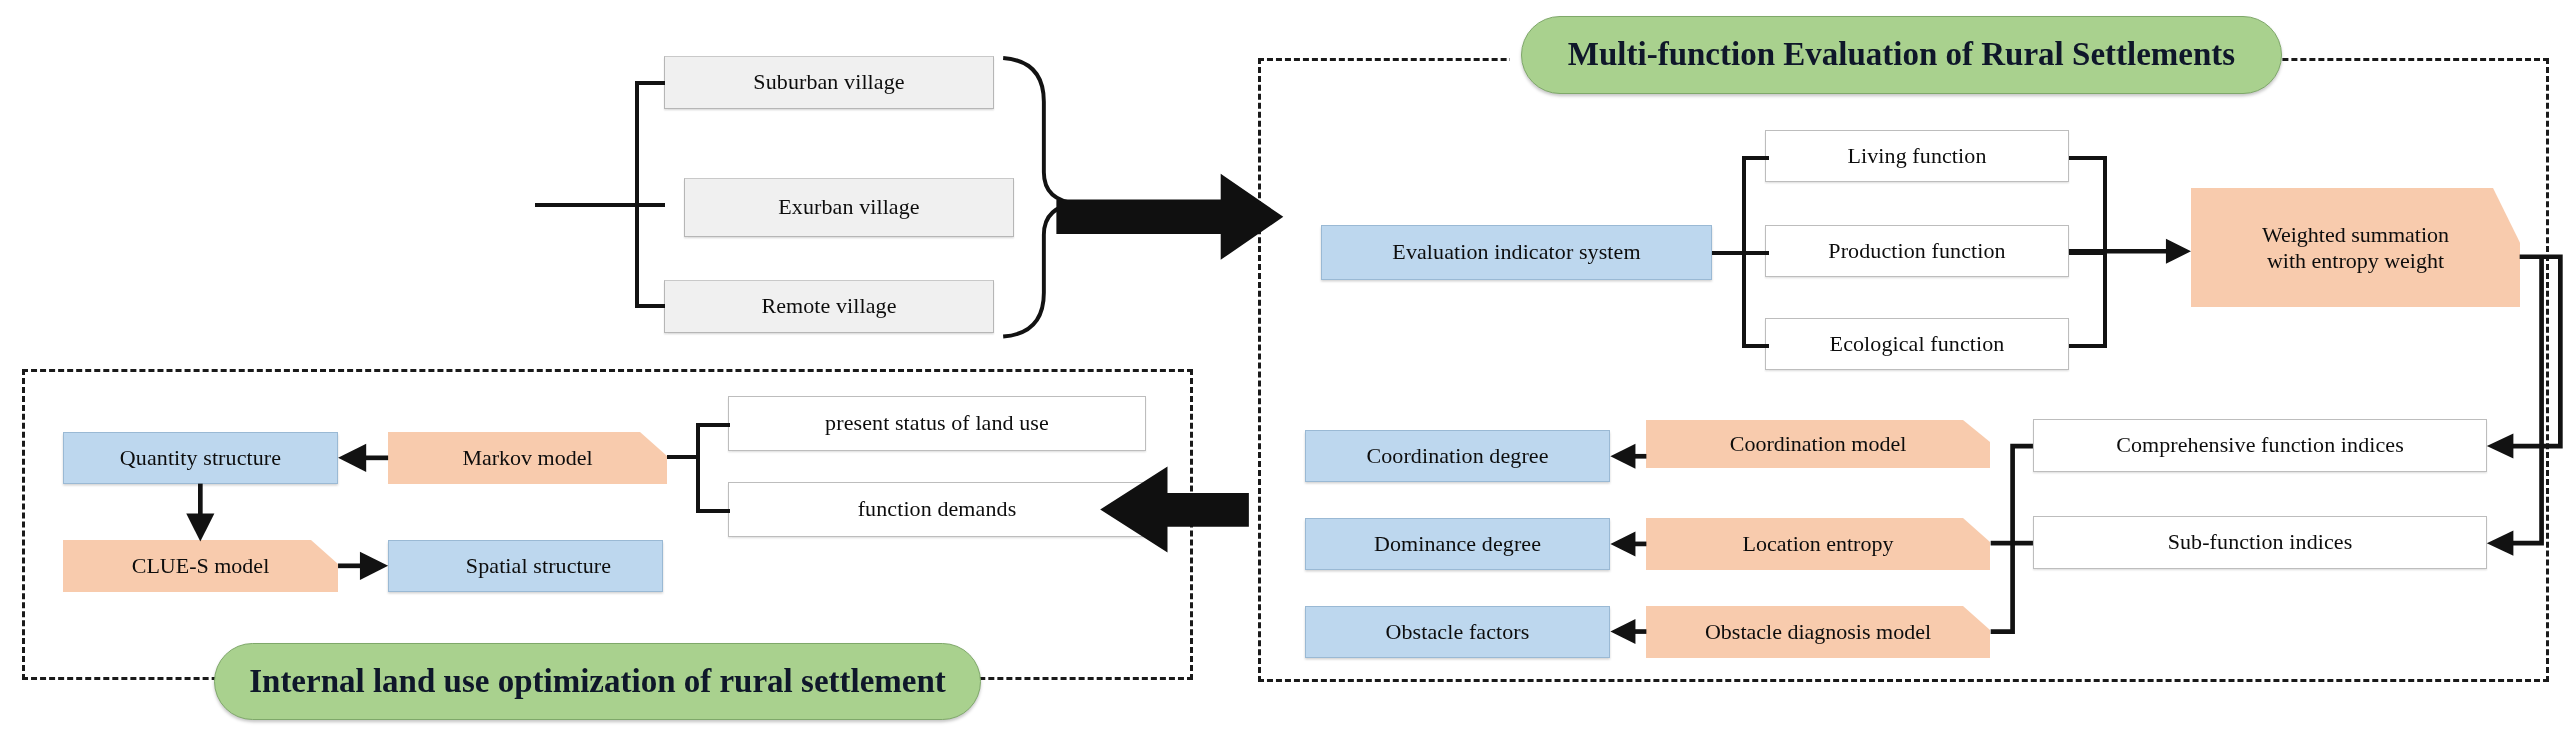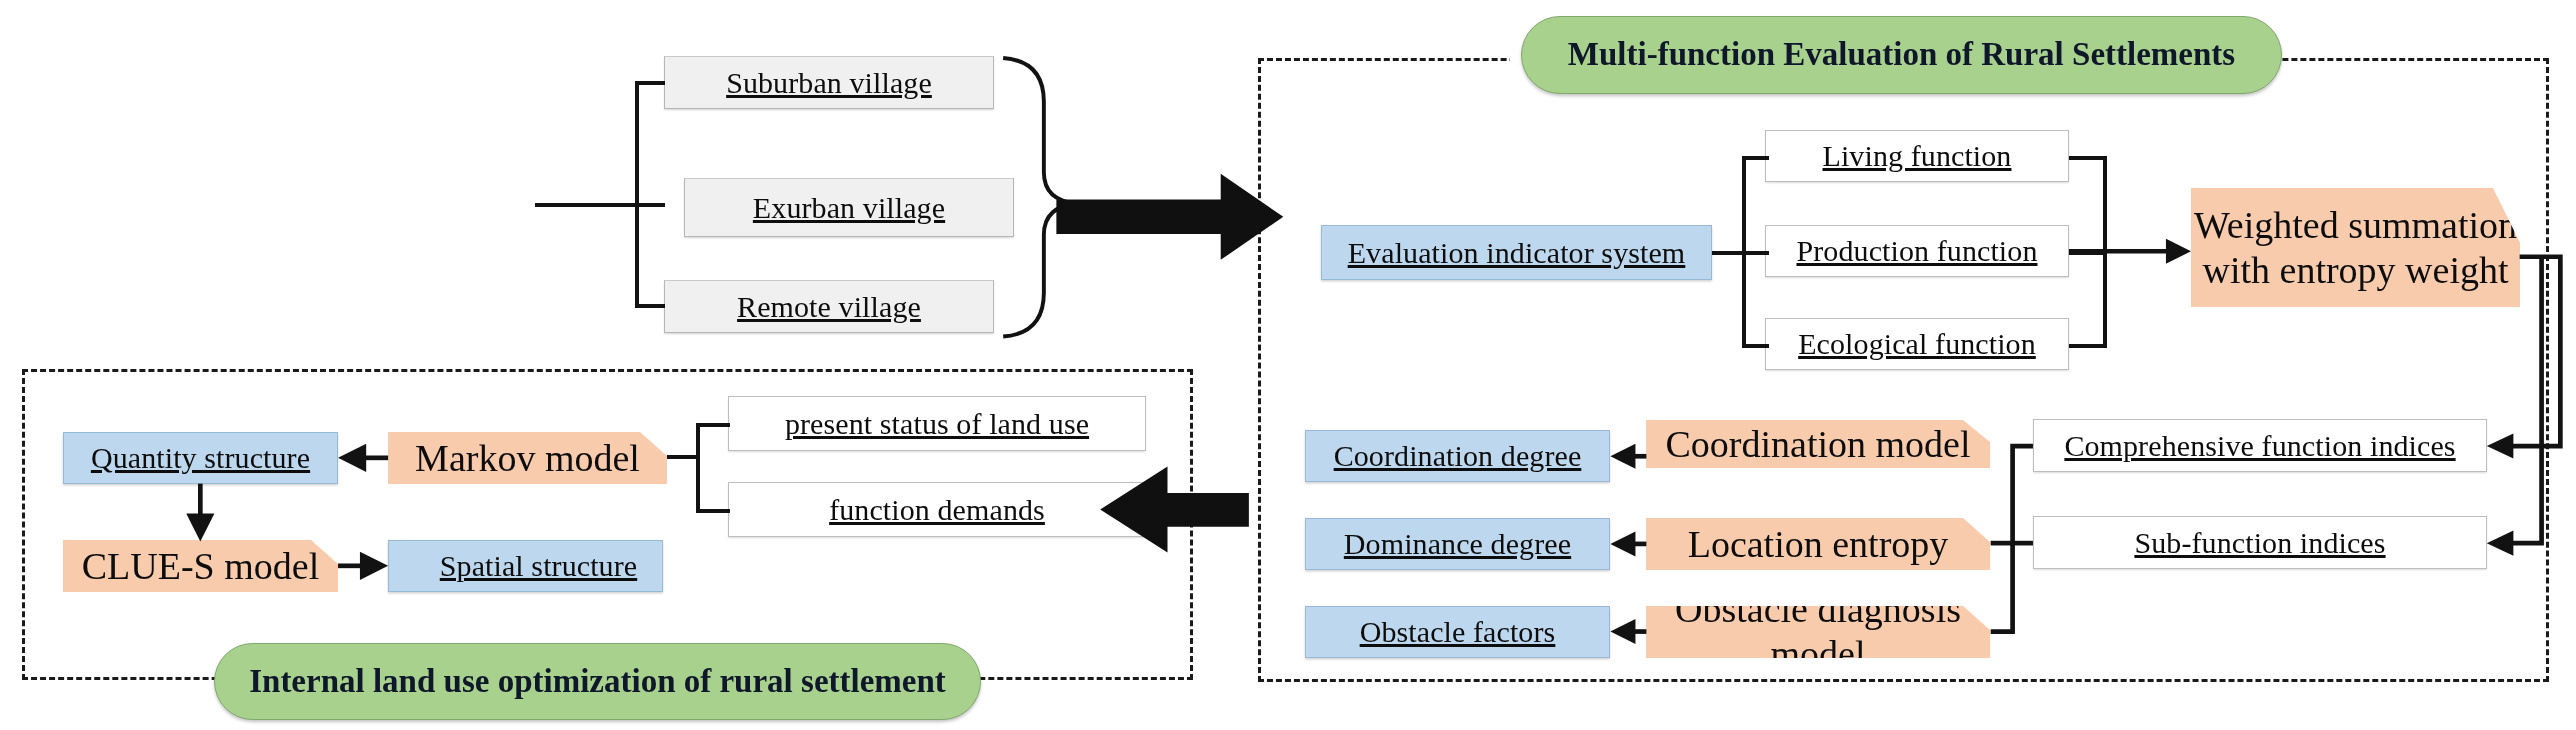--- a/index.html
+++ b/index.html
@@ -6,41 +6,41 @@
   body{width:2576px;height:731px;position:relative;overflow:hidden;
        font-family:"Liberation Serif","DejaVu Serif",serif;}
   .stage{position:absolute;left:0;top:0;width:2576px;height:731px;}
 
   
   .dashpanel{position:absolute;border:3.9px dashed #1a1a1a;box-sizing:border-box;background:transparent;}
 
   
   .node{position:absolute;box-sizing:border-box;display:flex;align-items:center;
         justify-content:center;text-align:center;color:#0d0d0d;line-height:1.12;
-        font-size:30px;letter-spacing:0.1px;text-decoration:underline;}
+        font-size:22px;letter-spacing:0.1px;}
 
   .n-grey{background:#f0f0f0;border:1.6px solid #b6b6b6;border-top-color:#c9c9c9;
           box-shadow:0 1.6px 1.6px rgba(0,0,0,.12);}
   .n-white{background:#ffffff;border:1.6px solid #bdbdbd;
            box-shadow:0 1.6px 1.6px rgba(0,0,0,.10);}
   .n-blue{background:#bdd7ee;border:1.6px solid #9ab9d4;
           box-shadow:0 1.6px 2.3px rgba(0,0,0,.18);}
   .n-green{background:#a9d18e;border:1.6px solid #87ab71;font-weight:bold;
            box-shadow:0 1.6px 2.3px rgba(0,0,0,.18);}
 
   
   .pill{position:absolute;background:#a9d18e;border:1.6px solid #7fa86a;border-radius:782px;
         display:flex;align-items:center;justify-content:center;text-align:center;
         font-weight:bold;color:#0f172a;font-size:33px;box-sizing:border-box;
         box-shadow:0 2.3px 3.1px rgba(0,0,0,.22);z-index:6;}
 
   
   .penta{position:absolute;background:#f8cbad;
          display:flex;align-items:center;justify-content:center;text-align:center;
-         color:#0d0d0d;font-size:38px;line-height:1.18;box-sizing:border-box;
+         color:#0d0d0d;font-size:22px;line-height:1.18;box-sizing:border-box;
          clip-path:polygon(0 0, calc(100% - 27px) 0, 100% 46%, 100% 100%, 0 100%);
          filter:drop-shadow(0 2.3px 1.6px rgba(0,0,0,.22));}
 
   
   .ln{position:absolute;background:#121212;}
   .lnh{height:3.9px;}
   .lnv{width:3.9px;}
   svg.ov{position:absolute;left:0;top:0;width:2576px;height:731px;overflow:visible;pointer-events:none;}
 </style>
 </head>

